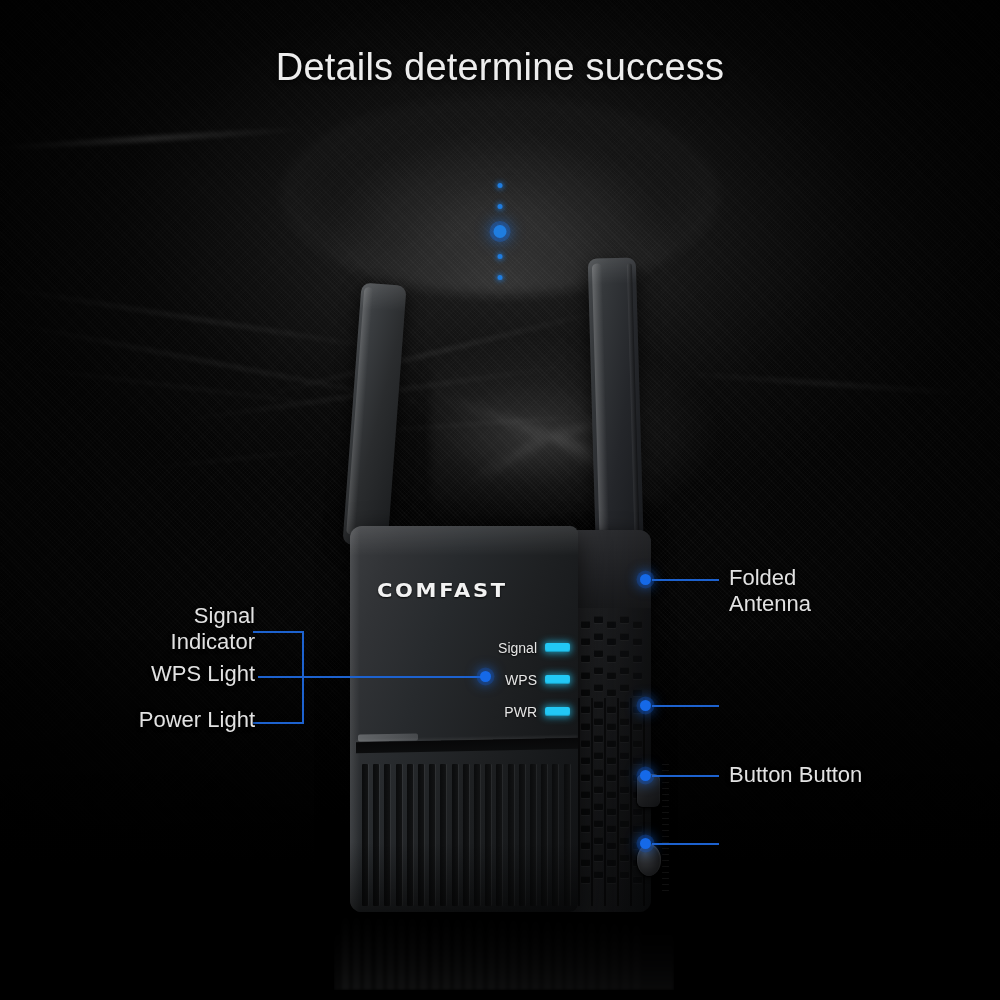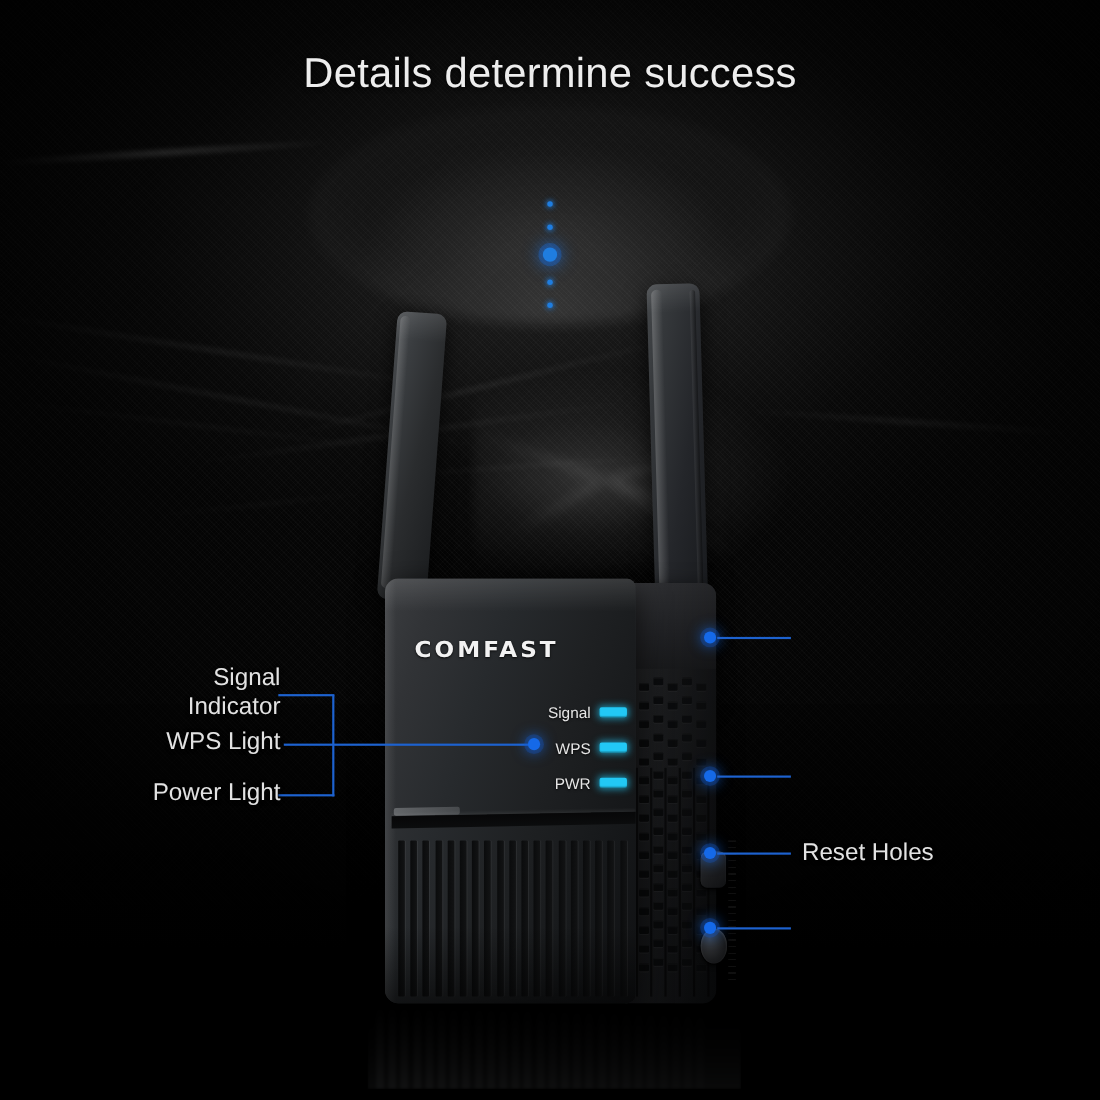--- a/index.html
+++ b/index.html
@@ -498,24 +498,26 @@
   <span class="cline" style="left:258px;top:676px;width:226px;"></span>
   <span class="cdot" style="left:480px;top:671px;"></span>
 
   <div class="clabel left" style="left:40px;top:603px;width:215px;">Signal
 Indicator</div>
   <div class="clabel left" style="left:40px;top:707px;width:215px;">Power Light</div>
   <div class="clabel left" style="left:40px;top:661px;width:215px;">WPS Light</div>
 
   <span class="cdot" style="left:640px;top:574px;"></span>
   <span class="cline" style="left:652px;top:579px;width:67px;"></span>
+  <div class="clabel right" style="left:729px;top:565px;width:250px;">Folded
+Antenna</div>
 
   <span class="cdot" style="left:640px;top:700px;"></span>
   <span class="cline" style="left:652px;top:705px;width:67px;"></span>
 
   <span class="cdot" style="left:640px;top:770px;"></span>
   <span class="cline" style="left:652px;top:775px;width:67px;"></span>
-  <div class="clabel right" style="left:729px;top:762px;width:250px;">Reset Holes</div>
+  <div class="clabel right" style="left:729px;top:762px;width:250px;">Button Button</div>
 
   <span class="cdot" style="left:640px;top:838px;"></span>
   <span class="cline" style="left:652px;top:843px;width:67px;"></span>
 
 </div>
 
 </body></html>

